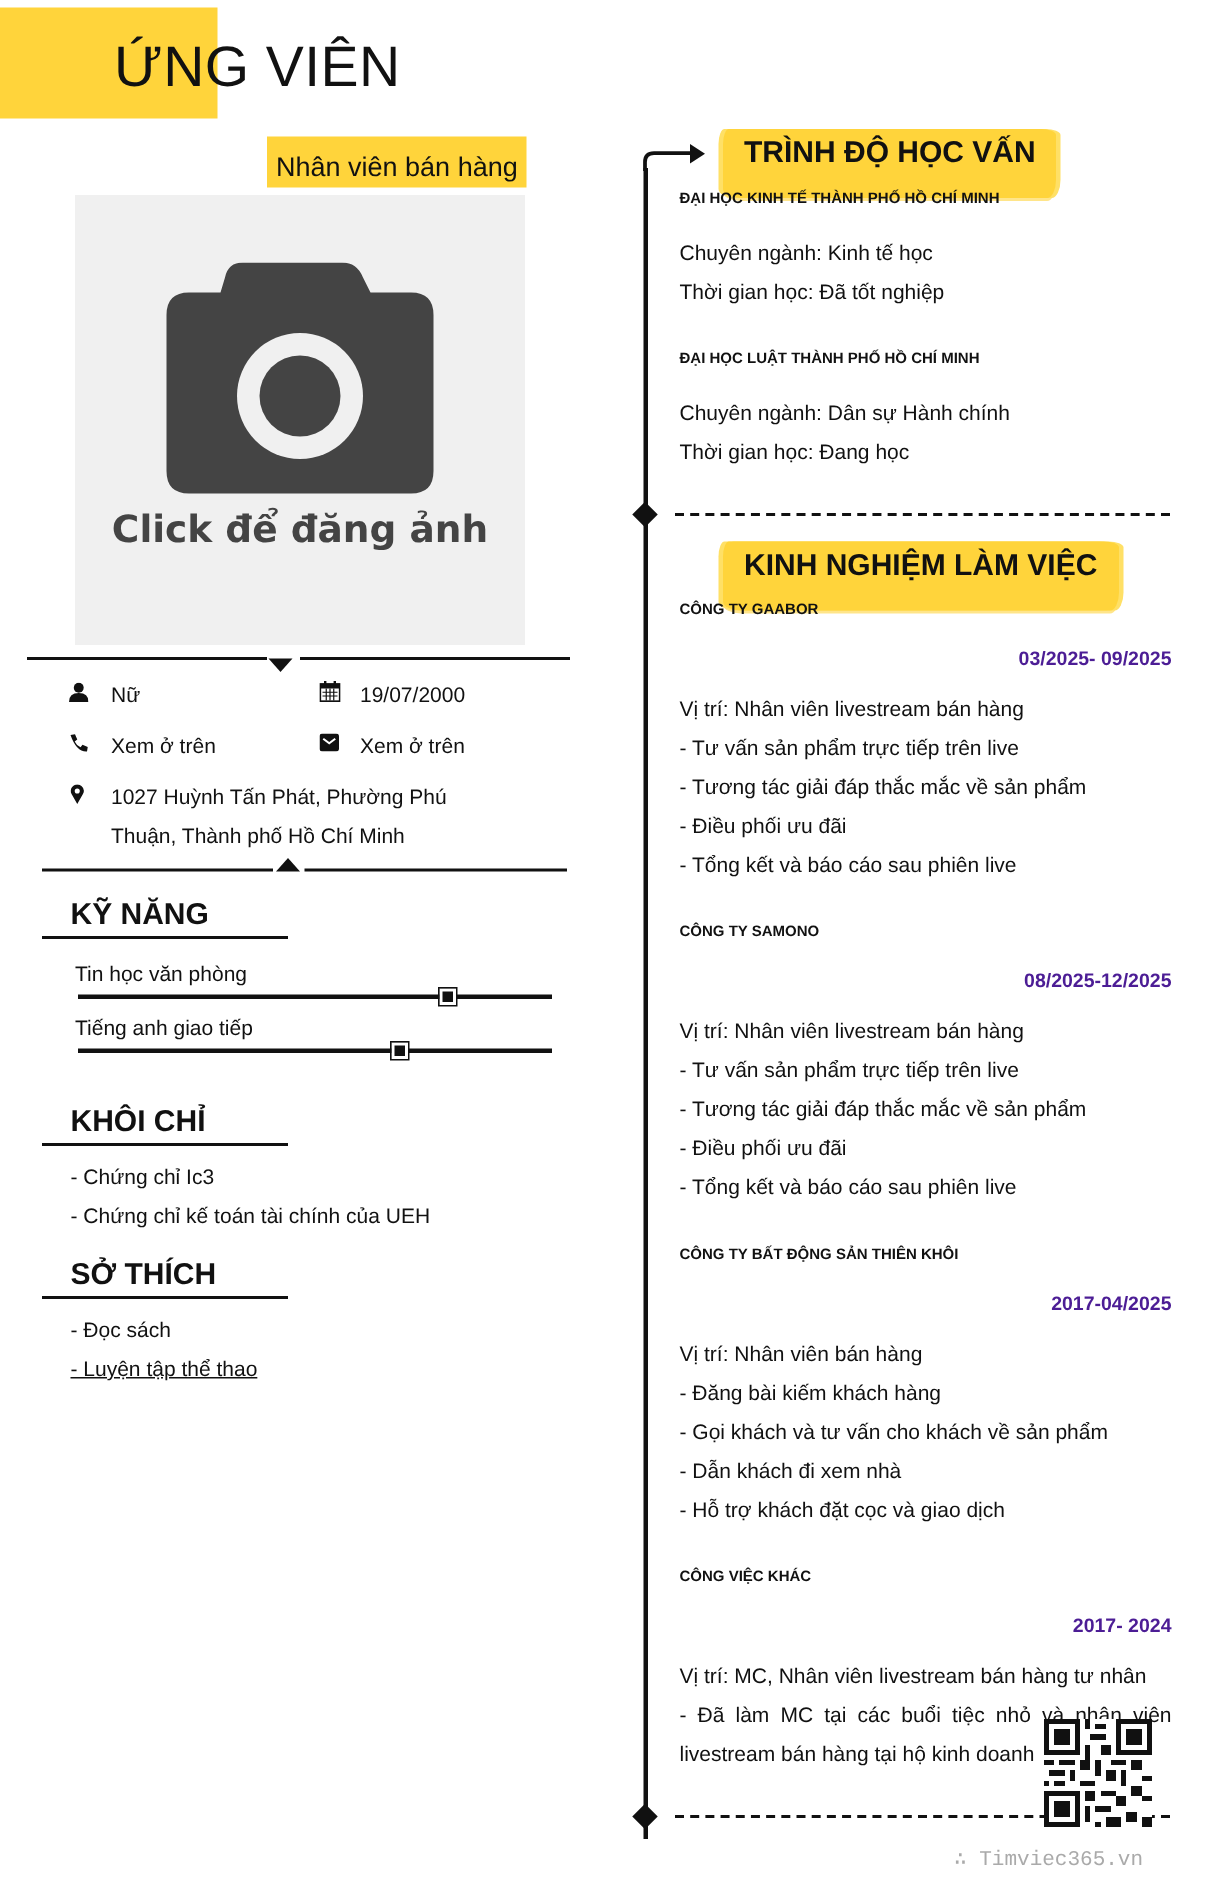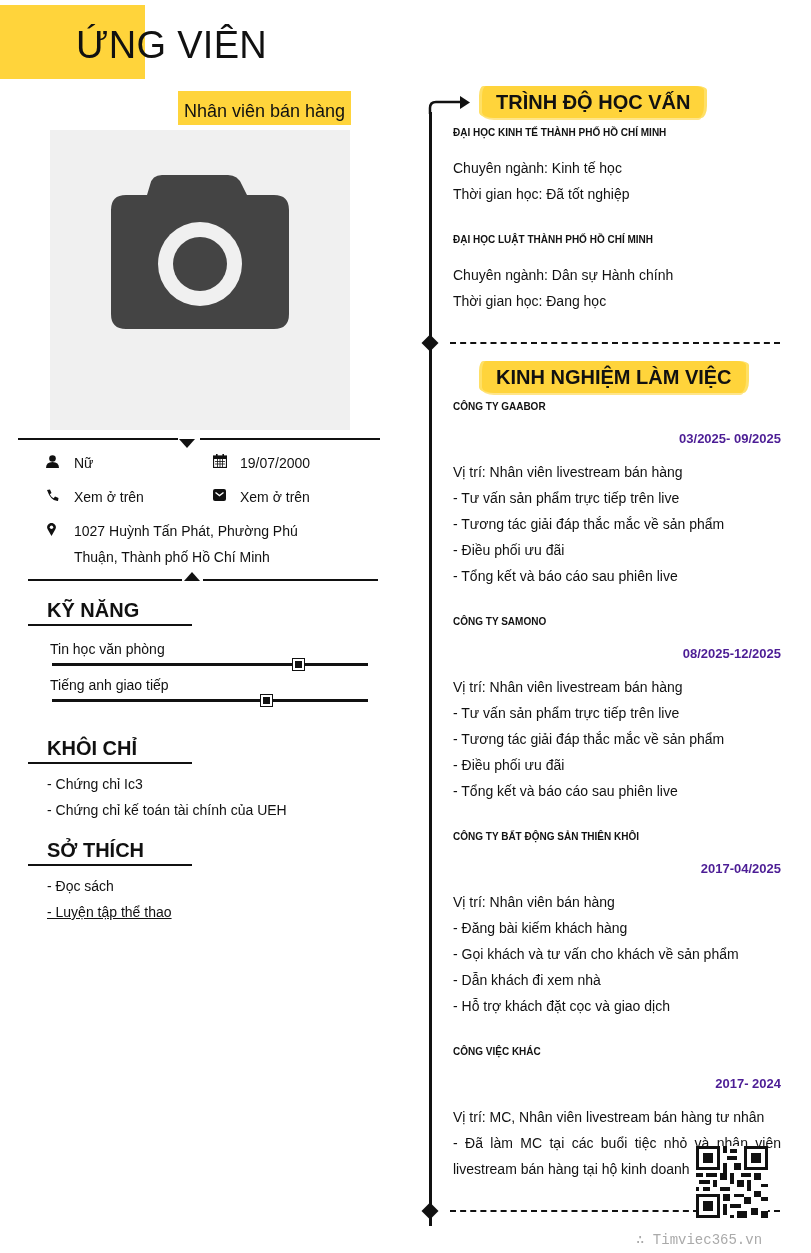--- a/index.html
+++ b/index.html
@@ -33,21 +33,21 @@
   
   .bar { height: 3px; background: #111; width: 316px; }
   .knob { width: 11px; height: 11px; background: #111; border: 2px solid #fff; outline: 1px solid #111; cursor: pointer; }
 
   
   .vline { left: 429px; width: 3px; background: #111; }
   .diamond { width: 12px; height: 12px; background: #111; transform: rotate(45deg); }
   .dash { height: 0; border-top: 2px dashed #111; }
 
   
-  .brush { height: 32px; padding: 0 14px; background: #ffd43b; font-size: 20px; font-weight: 700; line-height: 32px; color: #111; white-space: nowrap;
+  .brush { height: 46px; padding: 0 14px; background: #ffd43b; font-size: 20px; font-weight: 700; line-height: 32px; color: #111; white-space: nowrap;
            border-radius: 4px 10px 6px 12px / 10px 4px 12px 6px;
            box-shadow: 3px 0 0 #ffe066, -3px 0 0 #ffe066, 0 2px 0 #ffe58a; }
 
   .r-head { font-size: 10px; font-weight: 700; color: #111; white-space: nowrap; }
   .r-date { font-size: 13px; font-weight: 700; color: #4c1d95; white-space: nowrap; text-align: right; }
   .r-txt { font-size: 14px; color: #111; white-space: nowrap; }
 
   .watermark { font-family: "Liberation Mono", monospace; font-size: 14px; color: #aaa; white-space: nowrap; }
   .qr { left: 696px; top: 1146px; width: 72px; height: 72px; background: #fff; }
 </style>
@@ -57,20 +57,21 @@
 <div class="abs name-bg"></div>
 <div class="abs name">ỨNG VIÊN</div>
 <div class="abs job-title">Nhân viên bán hàng</div>
 
 <div class="abs photo">
   <svg width="180" height="160" viewBox="0 0 180 160">
     <path d="M42 0 H118 Q128 0 132 10 L137 20 H164 Q179 20 179 35 V139 Q179 154 164 154 H16 Q1 154 1 139 V35 Q1 20 16 20 H37 L40 10 Q42 0 52 0 Z" fill="#444"></path>
     <circle cx="90" cy="89" r="42" fill="#f0f0f0"></circle>
     <circle cx="90" cy="89" r="27" fill="#444"></circle>
   </svg>
+  <div class="photo-label">Click để đăng ảnh</div>
 </div>
 
 <div class="abs hline" style="left:18px; top:438px; width:160px;"></div>
 <div class="abs tri-down" style="left:179px; top:439px;"></div>
 <div class="abs hline" style="left:200px; top:438px; width:180px;"></div>
 
 <svg class="abs" style="left:46px; top:455px;" width="13" height="13" viewBox="0 0 13 13">
   <circle cx="6.5" cy="3.5" r="3.3" fill="#111"></circle>
     <path d="M0 13 Q0 7 6.5 7 Q13 7 13 13 Z" fill="#111"></path>
 </svg>

